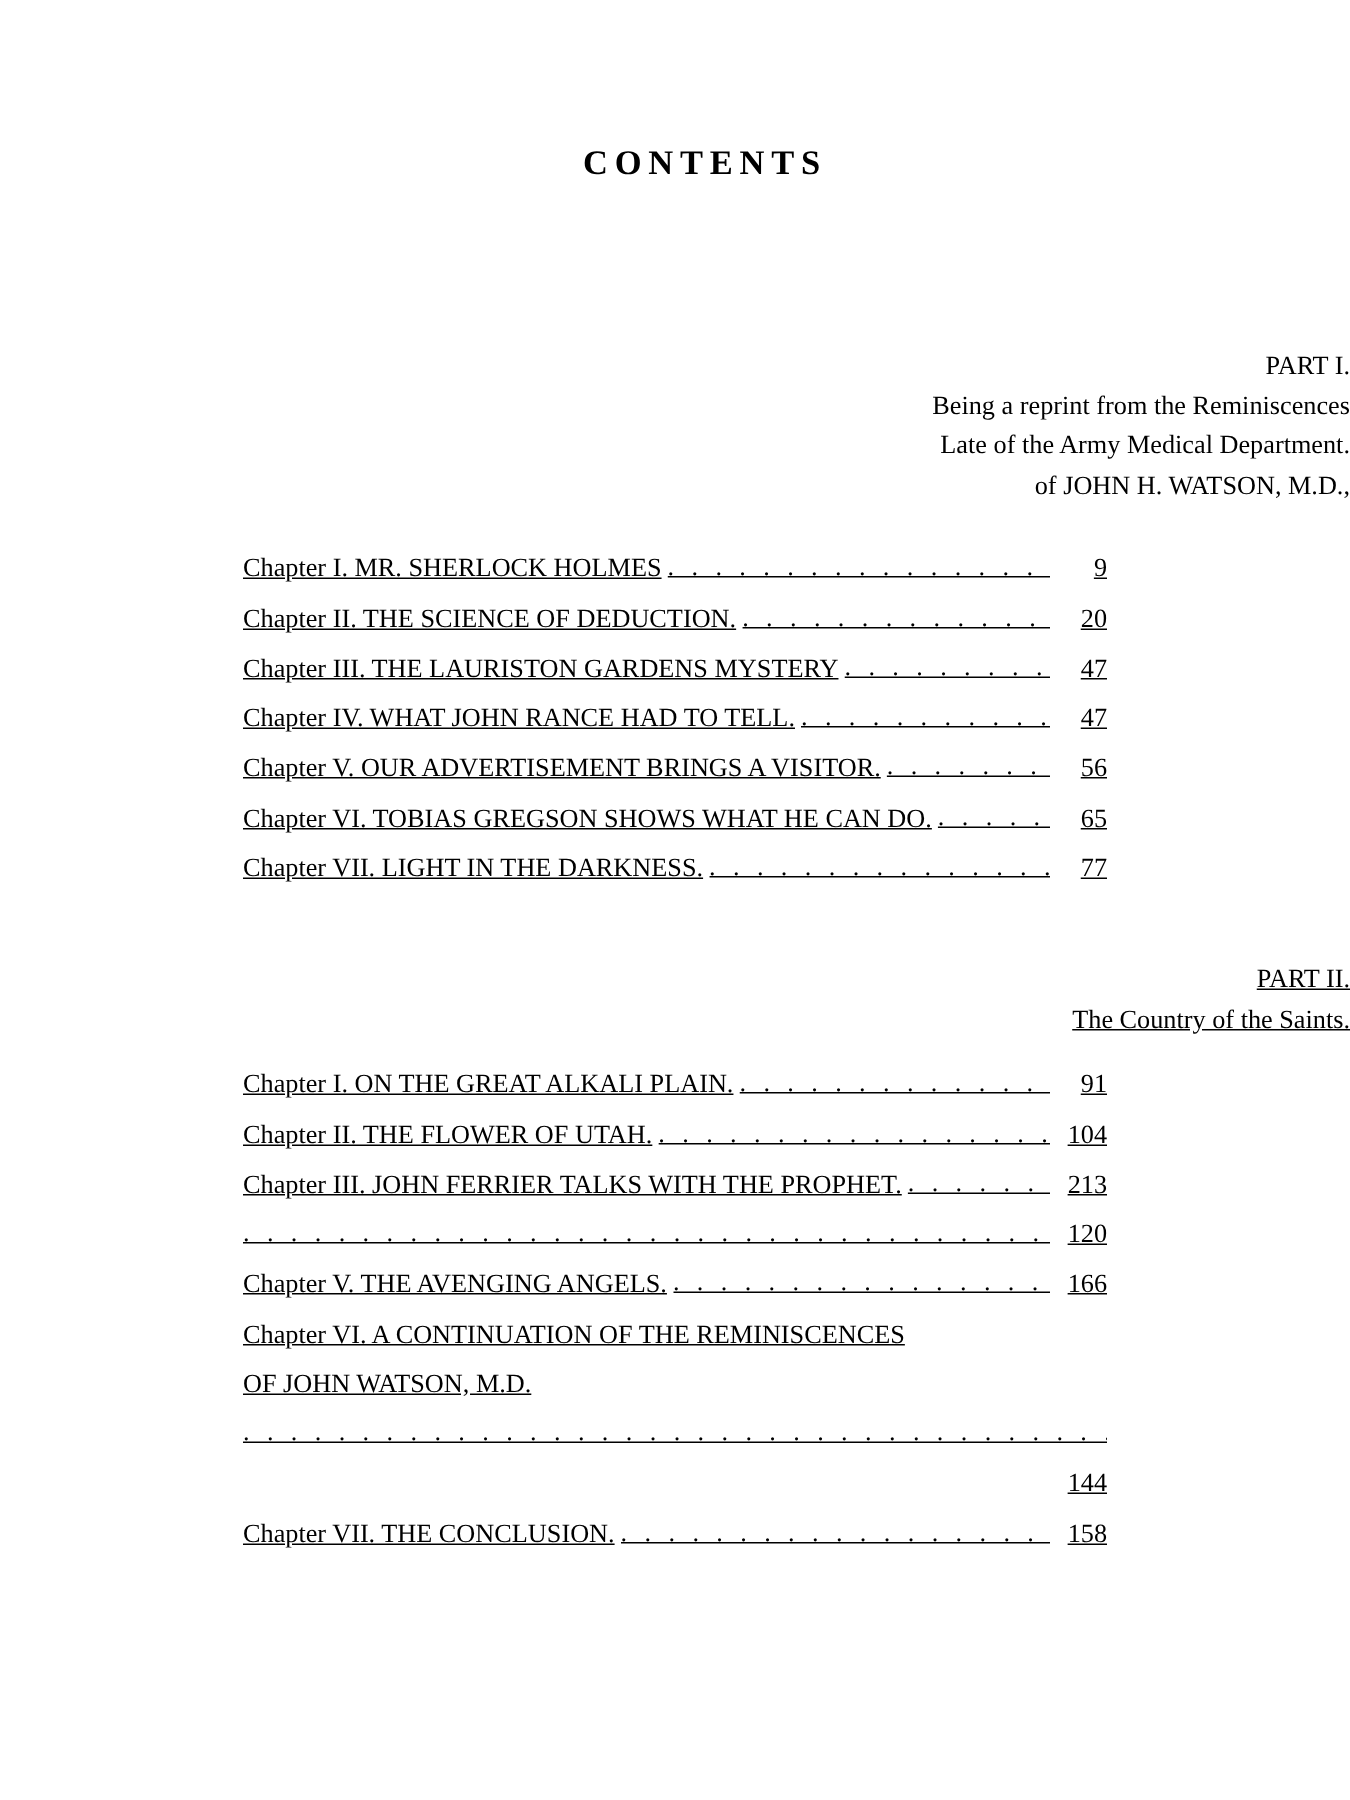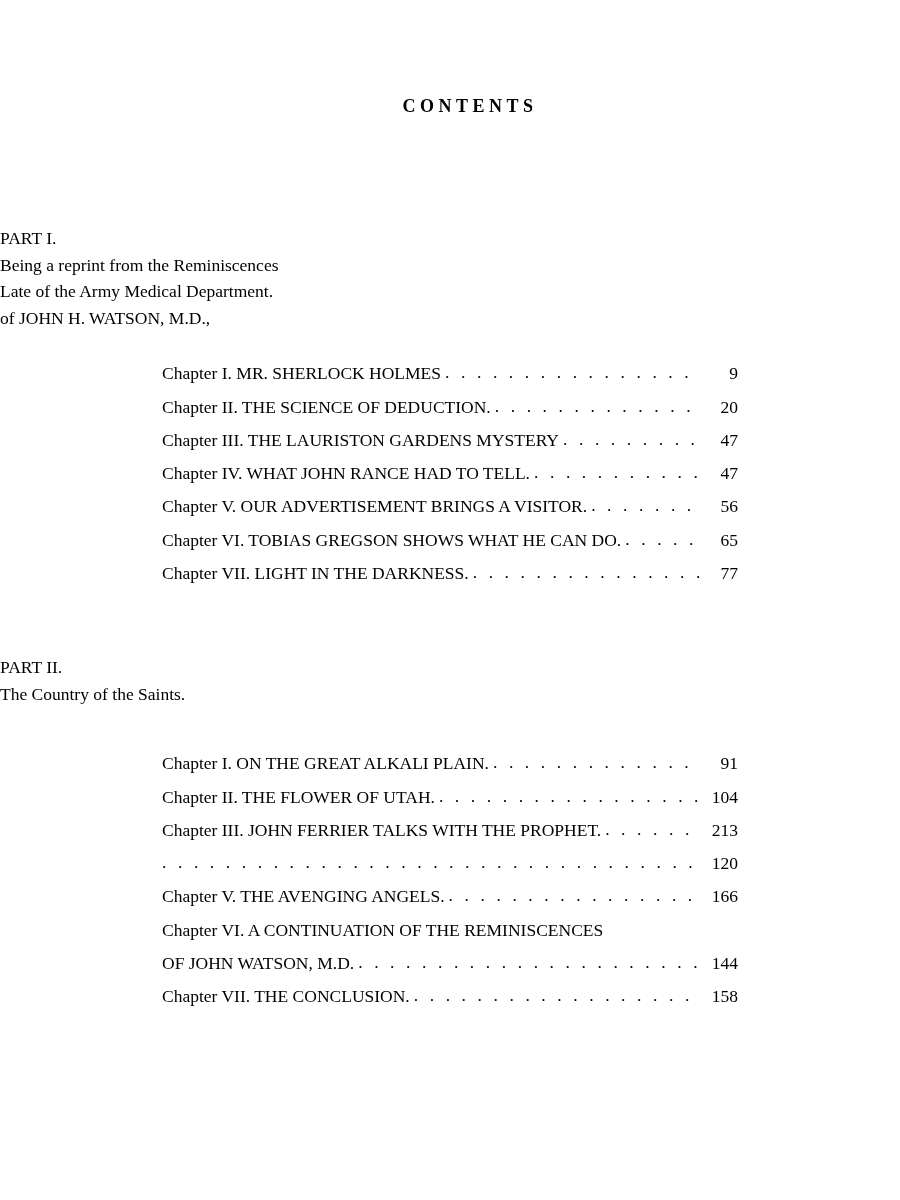--- a/index.html
+++ b/index.html
@@ -15,63 +15,65 @@
     -webkit-font-smoothing: antialiased;
   }
   .page {
     position: relative;
     width: 900px;
     height: 1200px;
     box-sizing: border-box;
   }
   .contents-title {
     text-align: center;
-    font-size: 18px;
+    font-size: 23px;
     font-weight: bold;
     letter-spacing: 4.5px;
     margin-top: 96px;
     margin-bottom: 0;
     font-family: "Liberation Serif", serif;
     padding-left: 40px;
   }
   .part-block {
-    text-align: left;
+    text-align: right;
     line-height: 1.52;
     font-size: 17.5px;
   }
   .part-block .part-label {
     display: block;
   }
   .part-block .part-sub {
     display: block;
   }
   #part1-block {
     margin-top: 108px;
   }
   #part2-block {
-    margin-top: 64px;
+    margin-top: 44px;
+    text-decoration: underline;
   }
   .toc-list {
     width: 576px;
     margin: 0 auto;
     padding: 0;
     list-style: none;
   }
   #toc-part1 {
     margin-top: 26px;
   }
   #toc-part2 {
-    margin-top: 40px;
+    margin-top: 14px;
   }
   .toc-entry {
     display: flex;
     align-items: flex-end;
     font-size: 17.5px;
     line-height: 1.9;
     white-space: nowrap;
+    text-decoration: underline;
   }
   .toc-entry .entry-title {
     flex: 0 0 auto;
     padding-right: 4px;
   }
   .toc-entry .leader {
     flex: 1 1 auto;
     overflow: hidden;
     white-space: nowrap;
     letter-spacing: 3.6px;
@@ -89,21 +91,21 @@
   }
   
   .toc-entry.wrapped {
     display: block;
   }
   .toc-entry.wrapped .line1 {
     display: block;
   }
   .toc-entry.wrapped .line2 {
     display: flex;
-    align-items: flex-end;
+    flex-direction: column;
   }
 </style>
 </head>
 <body>
 
 <div class="page">
 
   <h1 class="contents-title">CONTENTS</h1>
 
   <div class="part-block" id="part1-block">

